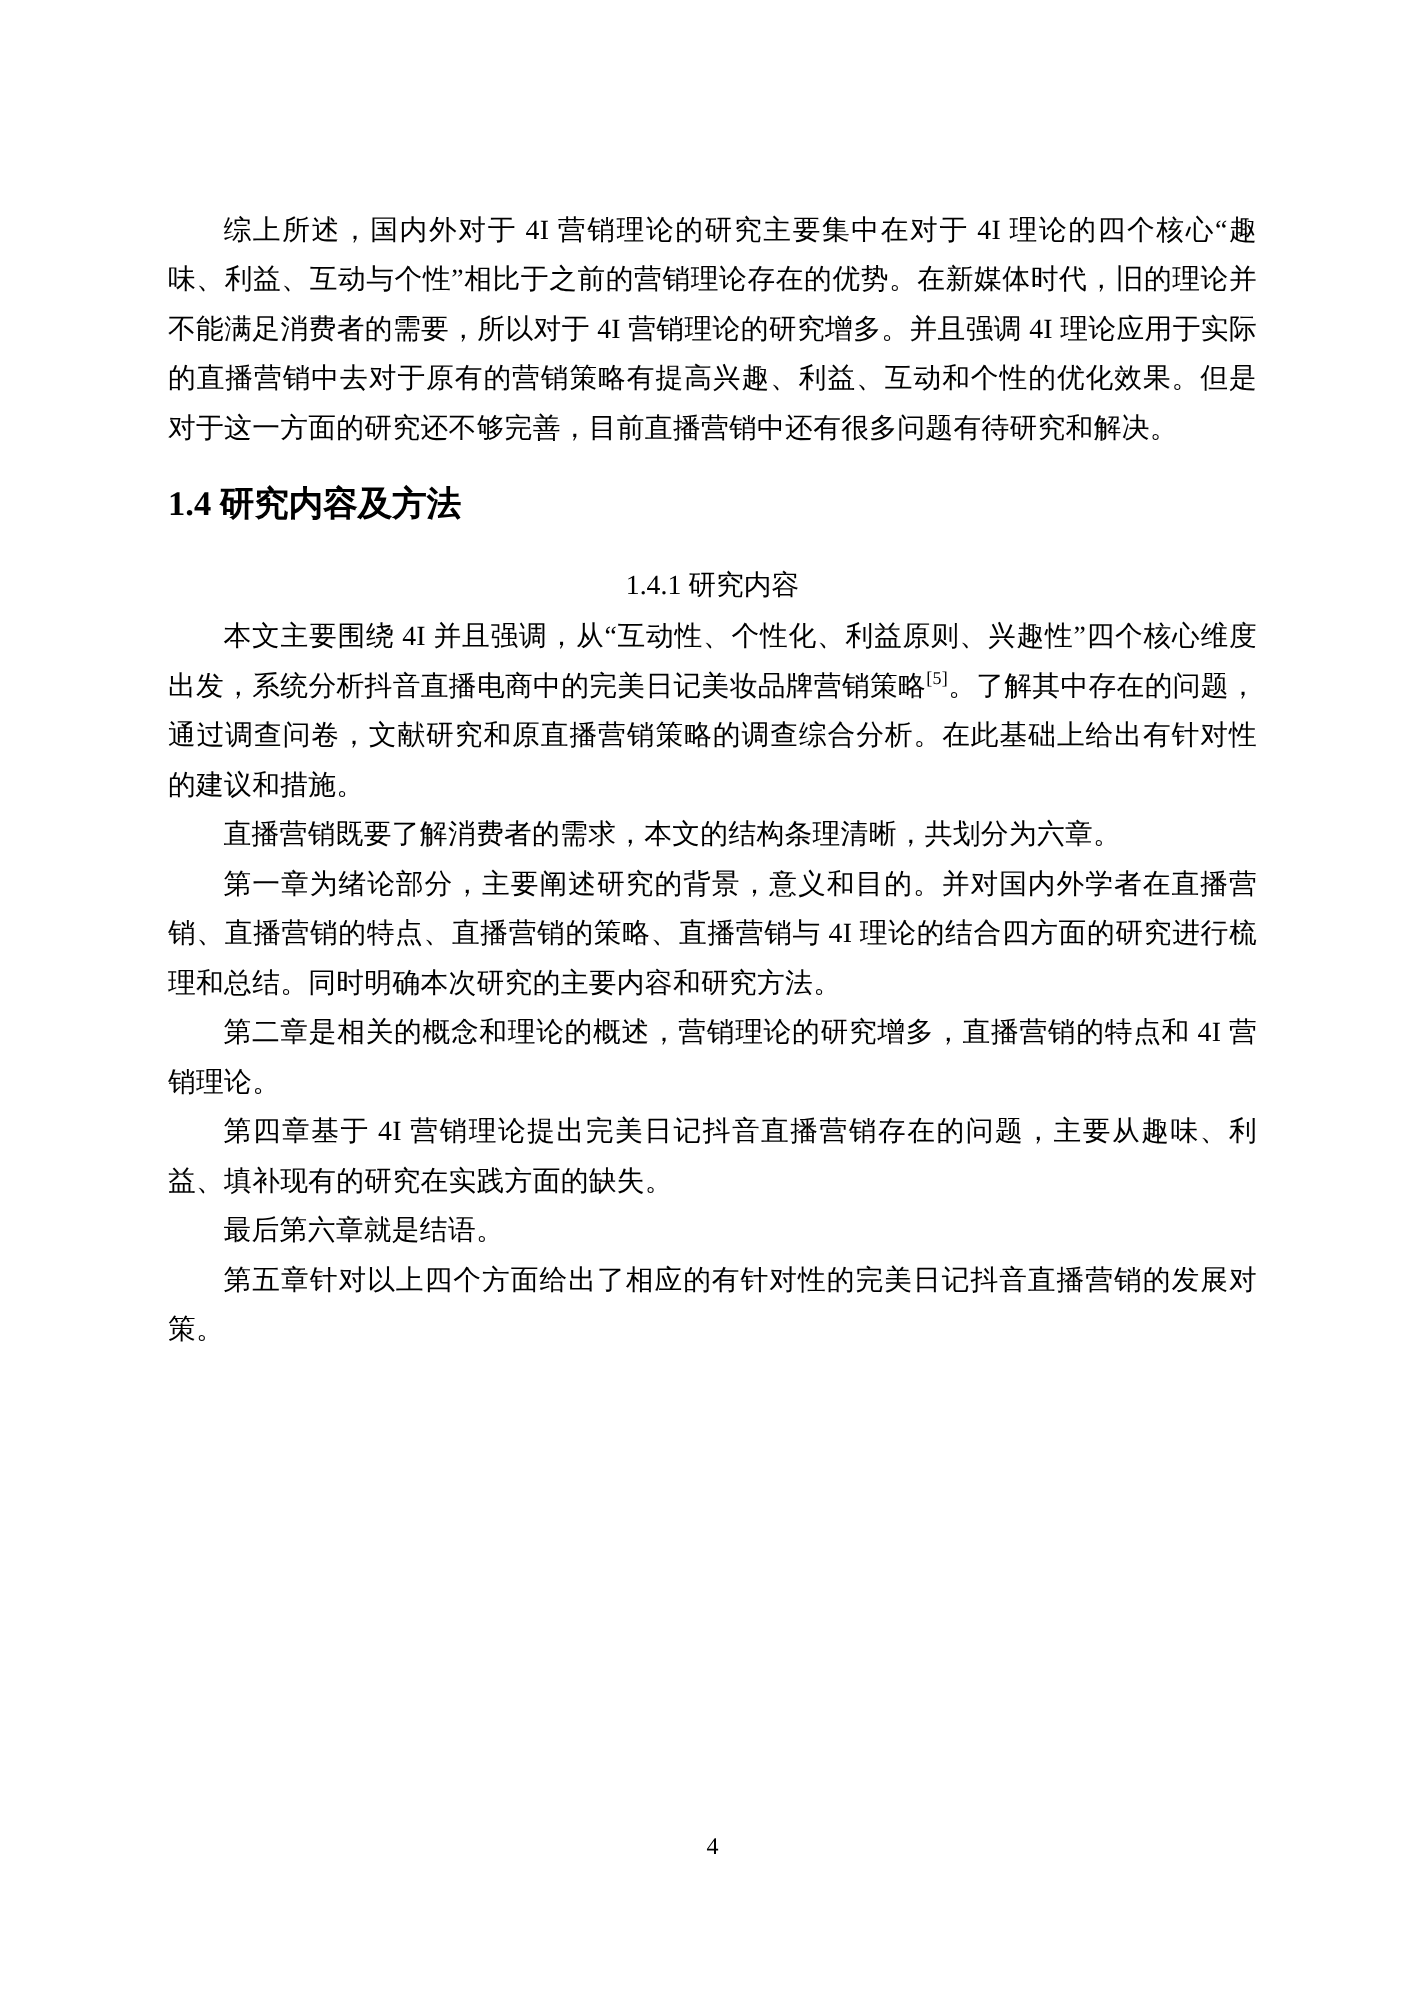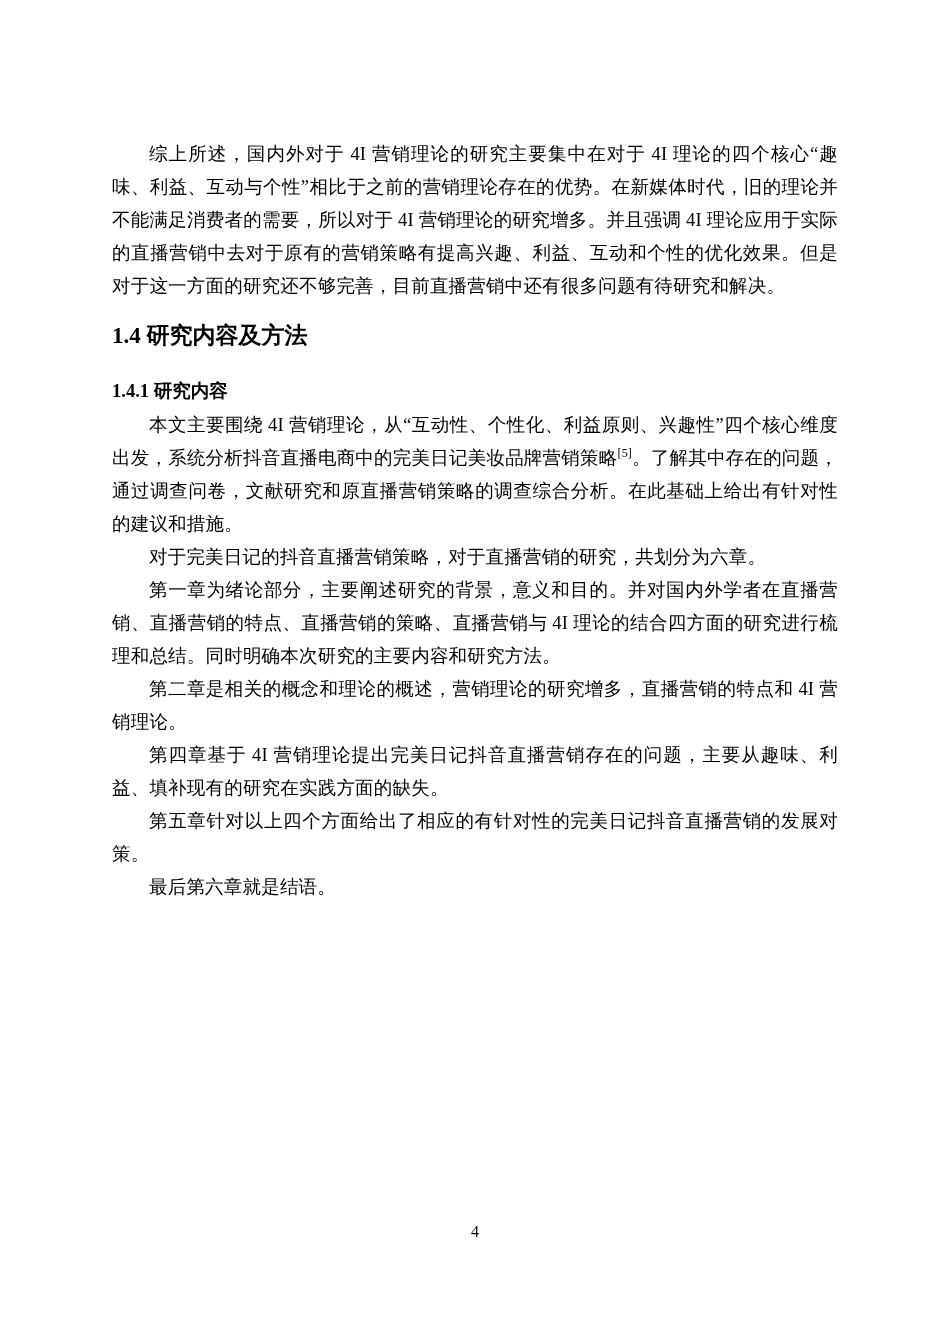--- a/index.html
+++ b/index.html
@@ -40,23 +40,23 @@
   .section-heading {
     margin: 16px 0 22px 0;
     font-size: 23px;
     font-weight: 700;
     line-height: 34px;
     text-align: left;
   }
   .subsection-heading {
     margin: 8px 0 2px 0;
     font-size: 18.5px;
-    font-weight: 700;
+    font-weight: 400;
     line-height: 32px;
-    text-align: left;
+    text-align: center;
   }
   sup.citation {
     font-size: 12px;
     line-height: 0;
     vertical-align: super;
   }
   .page-footer {
     position: absolute;
     left: 0;
     top: 1222px;
@@ -74,28 +74,28 @@
 <div class="page">
 
   <main class="content">
 
     <p class="para">综上所述，国内外对于 4I 营销理论的研究主要集中在对于 4I 理论的四个核心“趣味、利益、互动与个性”相比于之前的营销理论存在的优势。在新媒体时代，旧的理论并不能满足消费者的需要，所以对于 4I 营销理论的研究增多。并且强调 4I 理论应用于实际的直播营销中去对于原有的营销策略有提高兴趣、利益、互动和个性的优化效果。但是对于这一方面的研究还不够完善，目前直播营销中还有很多问题有待研究和解决。</p>
 
     <h2 class="section-heading">1.4 研究内容及方法</h2>
 
     <h3 class="subsection-heading">1.4.1 研究内容</h3>
 
-    <p class="para"><span>本文主要围绕 4I 营销理论，从“互动性、个性化、利益原则、兴趣性”四个核心维度出发，系统分析抖音直播电商中的完美日记美妆品牌营销策略</span><sup class="citation">[5]</sup><span>。了解其中存在的问题，通过调查问卷，文献研究和原直播营销策略的调查综合分析。在此基础上给出有针对性的建议和措施。</span></p>
+    <p class="para"><span>本文主要围绕 4I 并且强调，从“互动性、个性化、利益原则、兴趣性”四个核心维度出发，系统分析抖音直播电商中的完美日记美妆品牌营销策略</span><sup class="citation">[5]</sup><span>。了解其中存在的问题，通过调查问卷，文献研究和原直播营销策略的调查综合分析。在此基础上给出有针对性的建议和措施。</span></p>
 
-    <p class="para">对于完美日记的抖音直播营销策略，对于直播营销的研究，共划分为六章。</p>
+    <p class="para">直播营销既要了解消费者的需求，本文的结构条理清晰，共划分为六章。</p>
     <p class="para">第一章为绪论部分，主要阐述研究的背景，意义和目的。并对国内外学者在直播营销、直播营销的特点、直播营销的策略、直播营销与 4I 理论的结合四方面的研究进行梳理和总结。同时明确本次研究的主要内容和研究方法。</p>
     <p class="para">第二章是相关的概念和理论的概述，营销理论的研究增多，直播营销的特点和 4I 营销理论。</p>
     <p class="para">第四章基于 4I 营销理论提出完美日记抖音直播营销存在的问题，主要从趣味、利益、填补现有的研究在实践方面的缺失。</p>
+    <p class="para">最后第六章就是结语。</p>
     <p class="para">第五章针对以上四个方面给出了相应的有针对性的完美日记抖音直播营销的发展对策。</p>
-    <p class="para">最后第六章就是结语。</p>
 
   </main>
 
   <footer class="page-footer">
     <span class="page-number">4</span>
   </footer>
 
 </div>
 
 </body></html>

